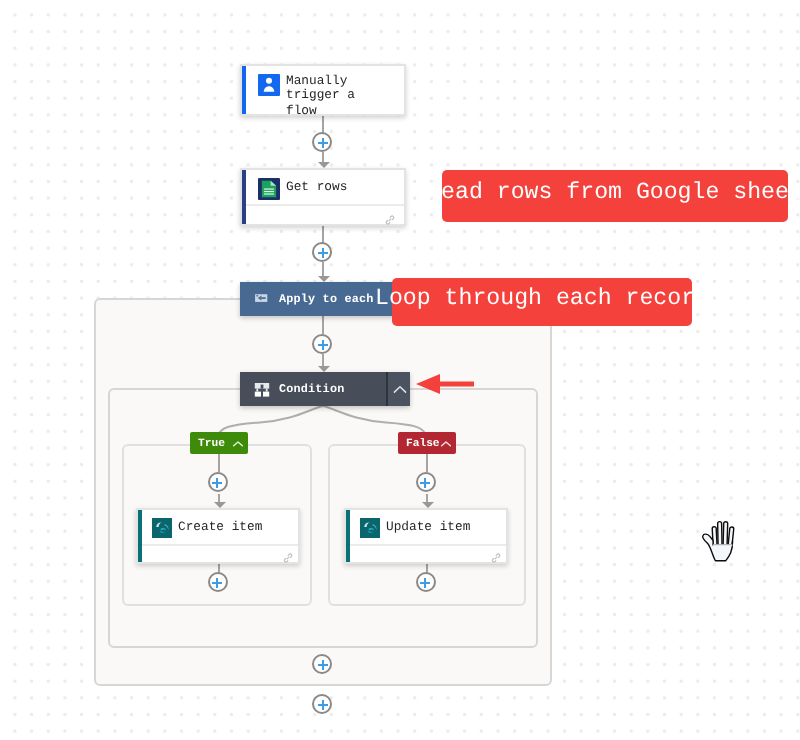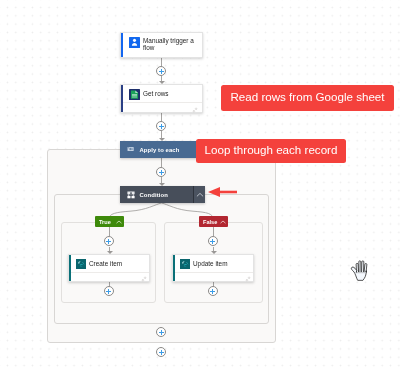--- a/index.html
+++ b/index.html
@@ -2,21 +2,21 @@
 <html><head>
 <meta charset="utf-8">
 <style>
   html,body{margin:0;padding:0;}
   body{width:400px;height:370px;overflow:hidden;
        font-family:"Liberation Sans",sans-serif;
        background-color:#ffffff;
        background-image:radial-gradient(circle at 4.16px 4.16px, #ececec 0.7px, transparent 1.05px);
        background-size:8.333px 8.333px;
        background-position:3.3px 3.3px;}
-  #canvas{position:relative;width:340px;height:370px;}
+  #canvas{position:relative;width:340px;height:370px;font-family:Liberation Mono, monospace;}
 
   
   .vline{position:absolute;width:1px;background:#a6a4a2;}
   .plus{position:absolute;width:10px;height:10px;border-radius:50%;
         border:1.1px solid #8b8987;background:#fff;box-sizing:border-box;}
   .plus::before,.plus::after{content:"";position:absolute;background:#3c9ce6;}
   .plus::before{left:1.6px;top:3.5px;width:5.2px;height:1.3px;}
   .plus::after{top:1.6px;left:3.5px;width:1.3px;height:5.2px;}
 
   .arrowhead{position:absolute;width:0;height:0;

